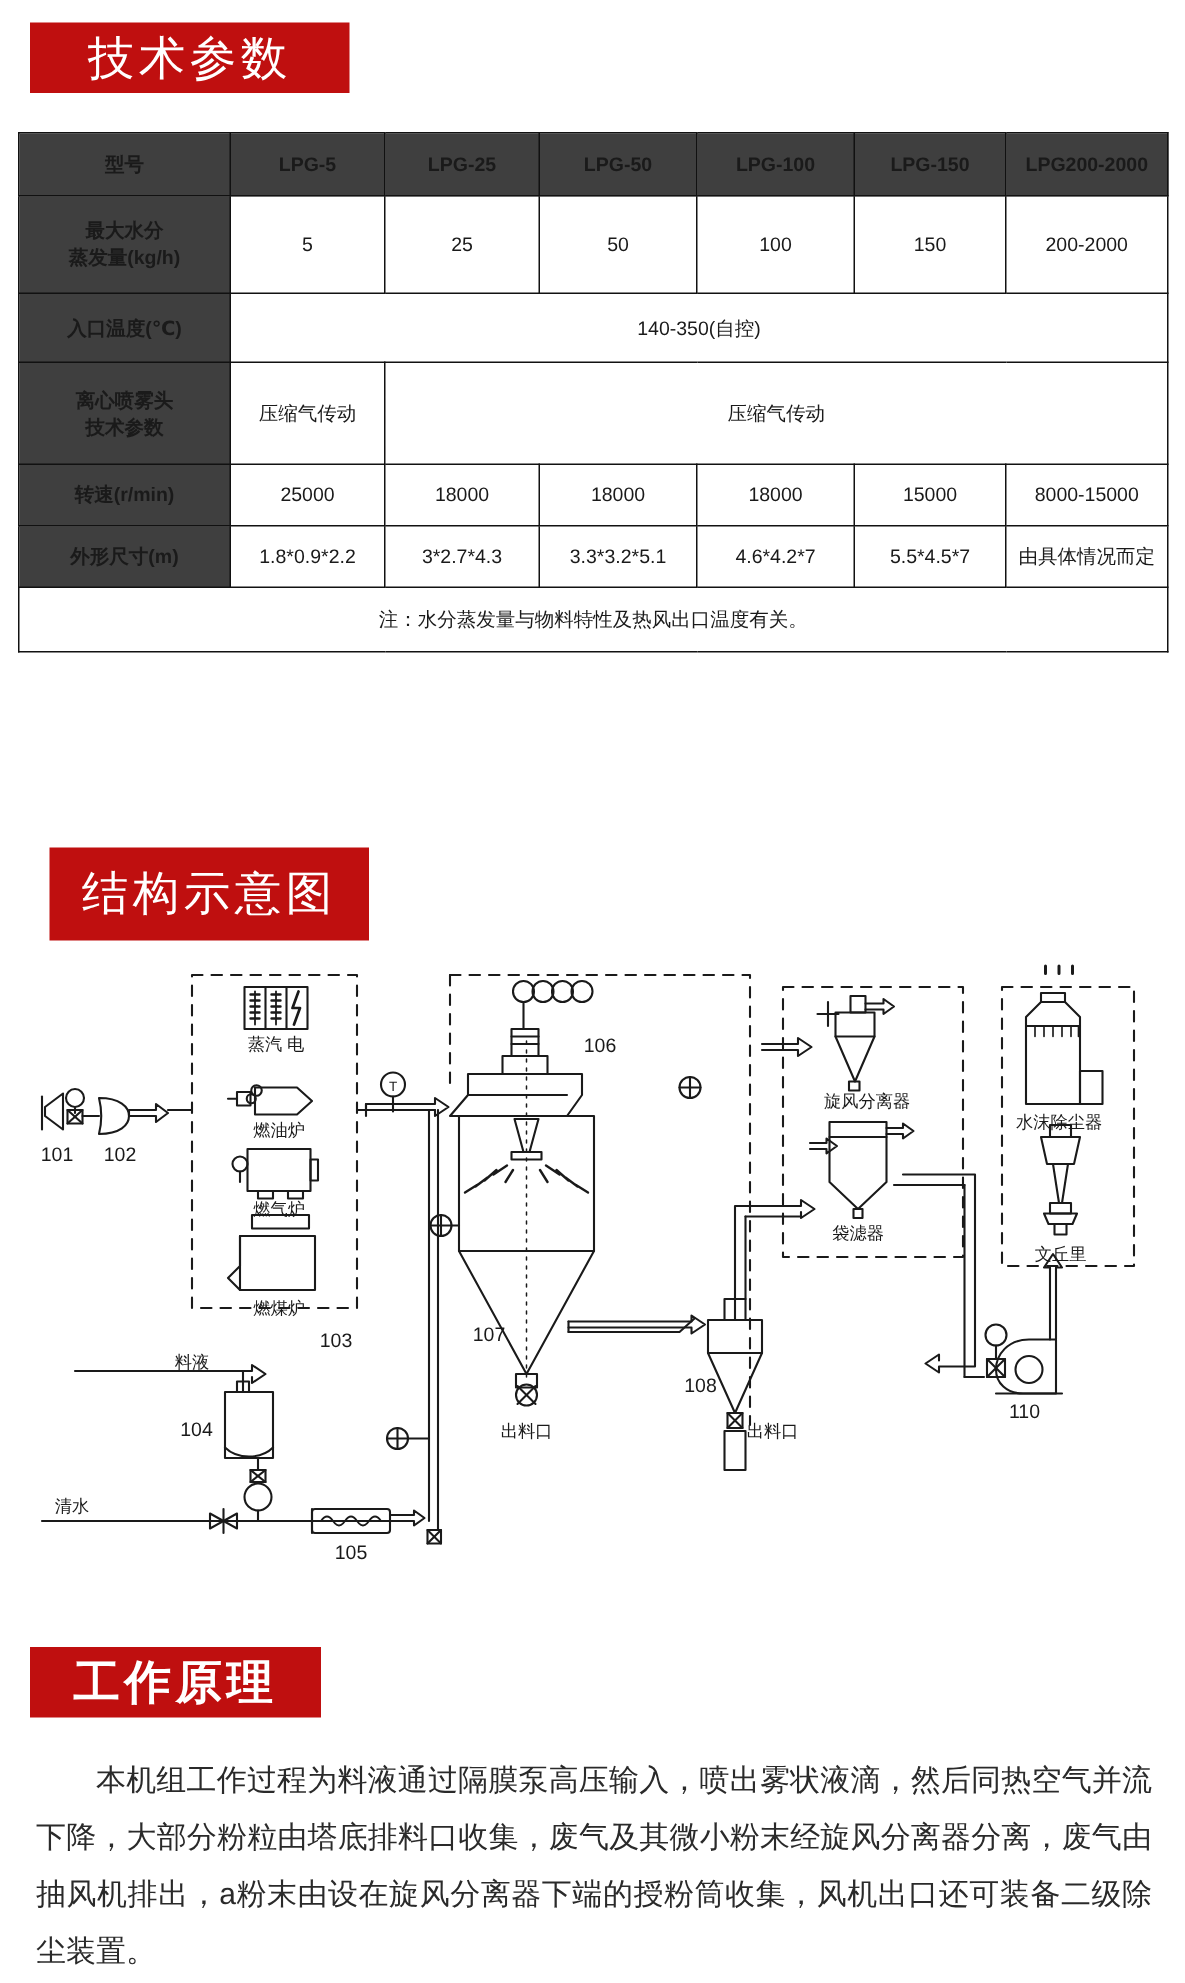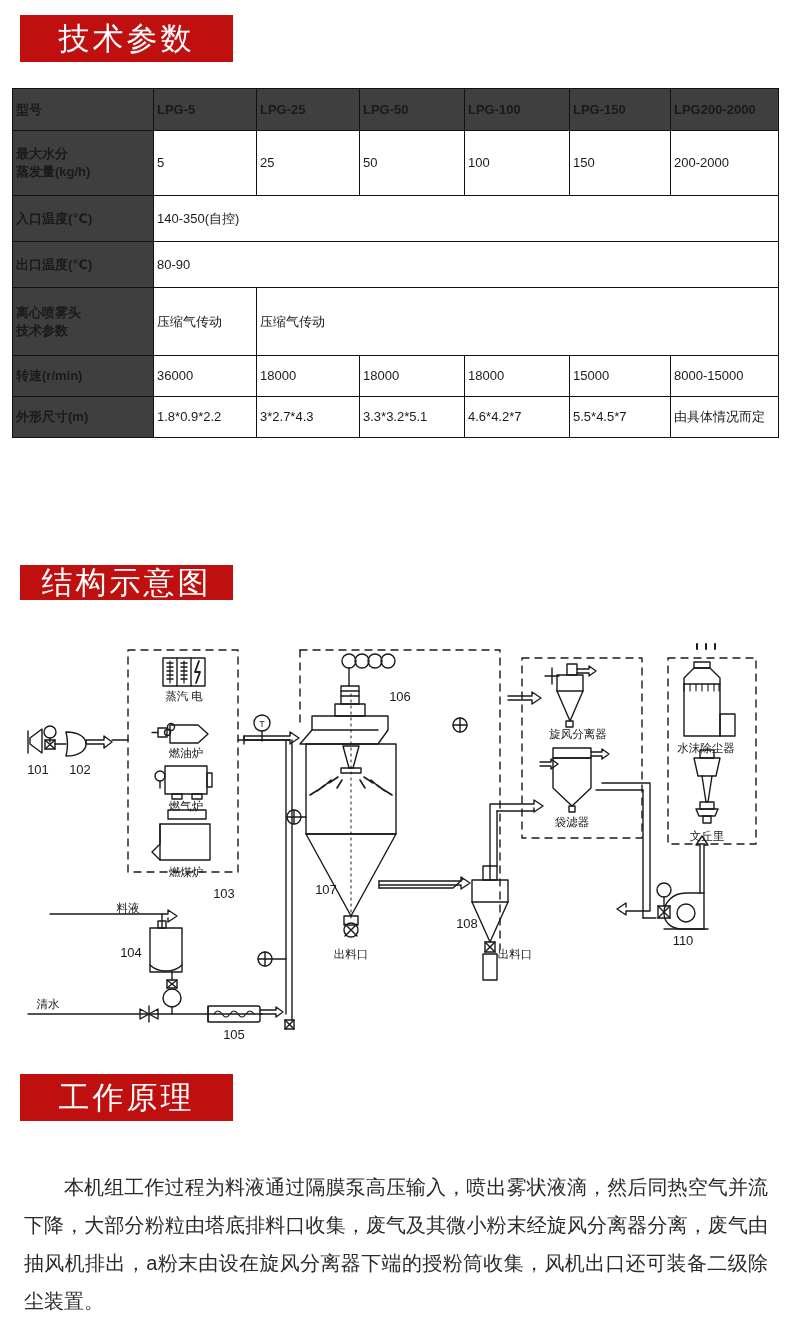--- a/index.html
+++ b/index.html
@@ -19,30 +19,30 @@
   .wm-en{font-size:17px;letter-spacing:7px;margin-top:4px;}
 
   
   .banner{
     position:absolute;background:#bf0f0f;color:#fff;
     display:flex;align-items:center;justify-content:center;
     font-size:31px;font-weight:400;letter-spacing:3px;
     z-index:3;
   }
   #banner-tech{left:20px;top:15px;width:213px;height:47px;}
-  #banner-struct{left:20px;top:565px;width:213px;height:35px;}
-  #banner-principle{left:20px;top:1074px;width:213px;height:47px;}
+  #banner-struct{left:33px;top:565px;width:213px;height:62px;}
+  #banner-principle{left:20px;top:1098px;width:194px;height:47px;font-weight:bold;}
 
   
   .tablewrap{position:absolute;left:12px;top:88px;width:766px;z-index:2;}
   table.spec{border-collapse:collapse;width:100%;table-layout:fixed;
              background:transparent;}
   table.spec td{
     border:1px solid #111;
-    vertical-align:middle;
+    text-align:center;vertical-align:middle;
     font-size:13px;line-height:1.35;color:#1a1a1a;
     background:rgba(255,255,255,0.0);
     padding:2px 3px;
   }
   table.spec td.val{background:#fff;}
   .hd{background:#3f3f3f !important;color:#fff;font-weight:bold;font-size:14.5px;}
   .rowhead{background:#3f3f3f !important;color:#fff;font-weight:bold;font-size:13.5px;}
   td.note{
     text-align:left;font-size:14.5px;padding:10px 16px;background:#fff;
   }
@@ -103,55 +103,54 @@
       <td class="val">100</td>
       <td class="val">150</td>
       <td class="val">200-2000</td>
     </tr>
 
     <tr style="height:46px">
       <td class="rowhead">入口温度(℃)</td>
       <td class="val" colspan="6">140-350(自控)</td>
     </tr>
 
-    <tr style="height:46px">
-      <td class="rowhead">出口温度(℃)</td>
-      <td class="val" colspan="6">80-90</td>
-    </tr>
 
     <tr style="height:68px">
       <td class="rowhead">
         <div>离心喷雾头</div>
         <div>技术参数</div>
       </td>
       <td class="val">压缩气传动</td>
       <td class="val" colspan="5">压缩气传动</td>
     </tr>
 
     <tr style="height:41px">
       <td class="rowhead">转速(r/min)</td>
-      <td class="val">36000</td>
+      <td class="val">25000</td>
       <td class="val">18000</td>
       <td class="val">18000</td>
       <td class="val">18000</td>
       <td class="val">15000</td>
       <td class="val">8000-15000</td>
     </tr>
 
 
     <tr style="height:41px">
       <td class="rowhead">外形尺寸(m)</td>
       <td class="val">1.8*0.9*2.2</td>
       <td class="val">3*2.7*4.3</td>
       <td class="val">3.3*3.2*5.1</td>
       <td class="val">4.6*4.2*7</td>
       <td class="val">5.5*4.5*7</td>
       <td class="val">由具体情况而定</td>
     </tr>
 
+    <tr style="height:43px">
+      <td class="note" colspan="7">注：水分蒸发量与物料特性及热风出口温度有关。</td>
+    </tr>
   </tbody>
 </table>
 </div>
 
 <div class="banner" id="banner-struct">结构示意图</div>
 
 <svg id="diagram" viewBox="0 0 790 425">
   <g fill="none" stroke="#1a1a1a" stroke-width="1.4" stroke-linecap="round" stroke-linejoin="round">
 
     <rect x="128" y="22" width="110" height="222" stroke-dasharray="7,6"></rect>

